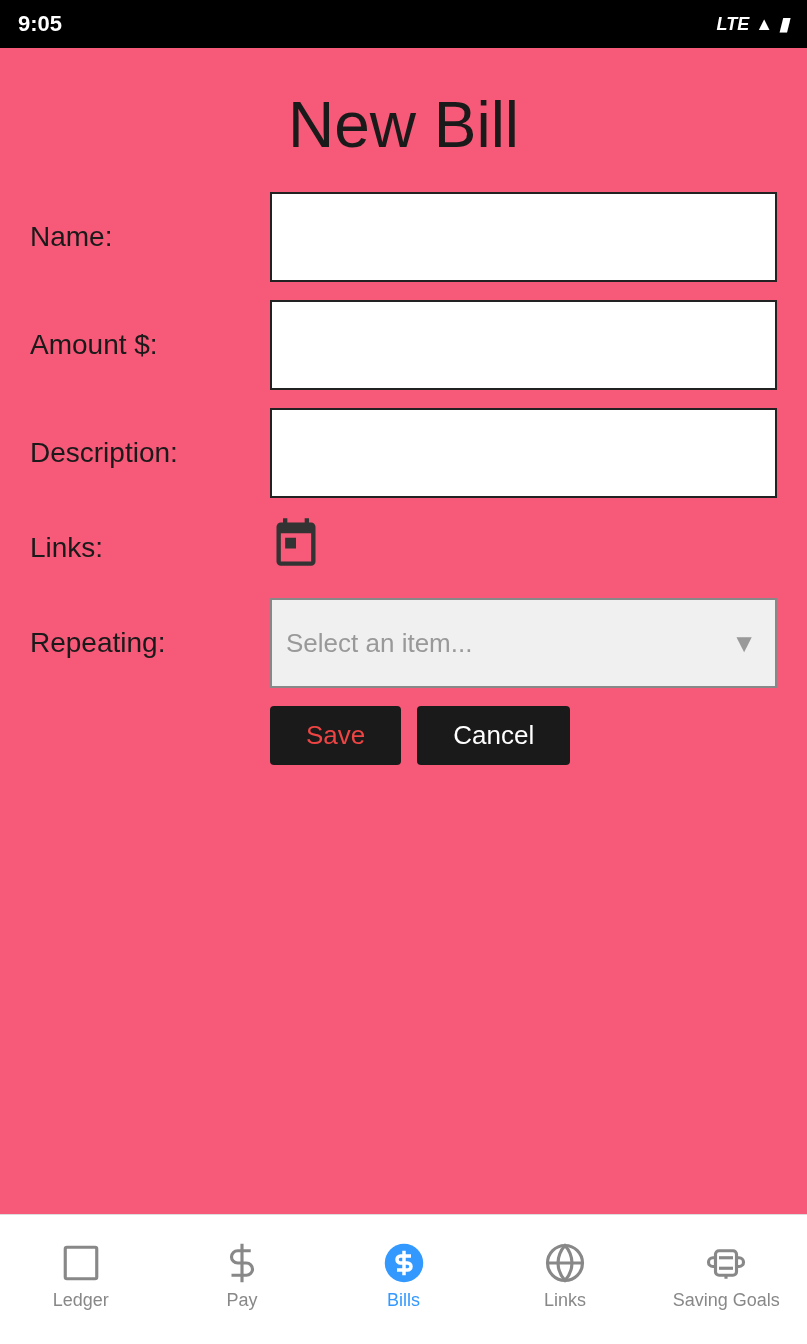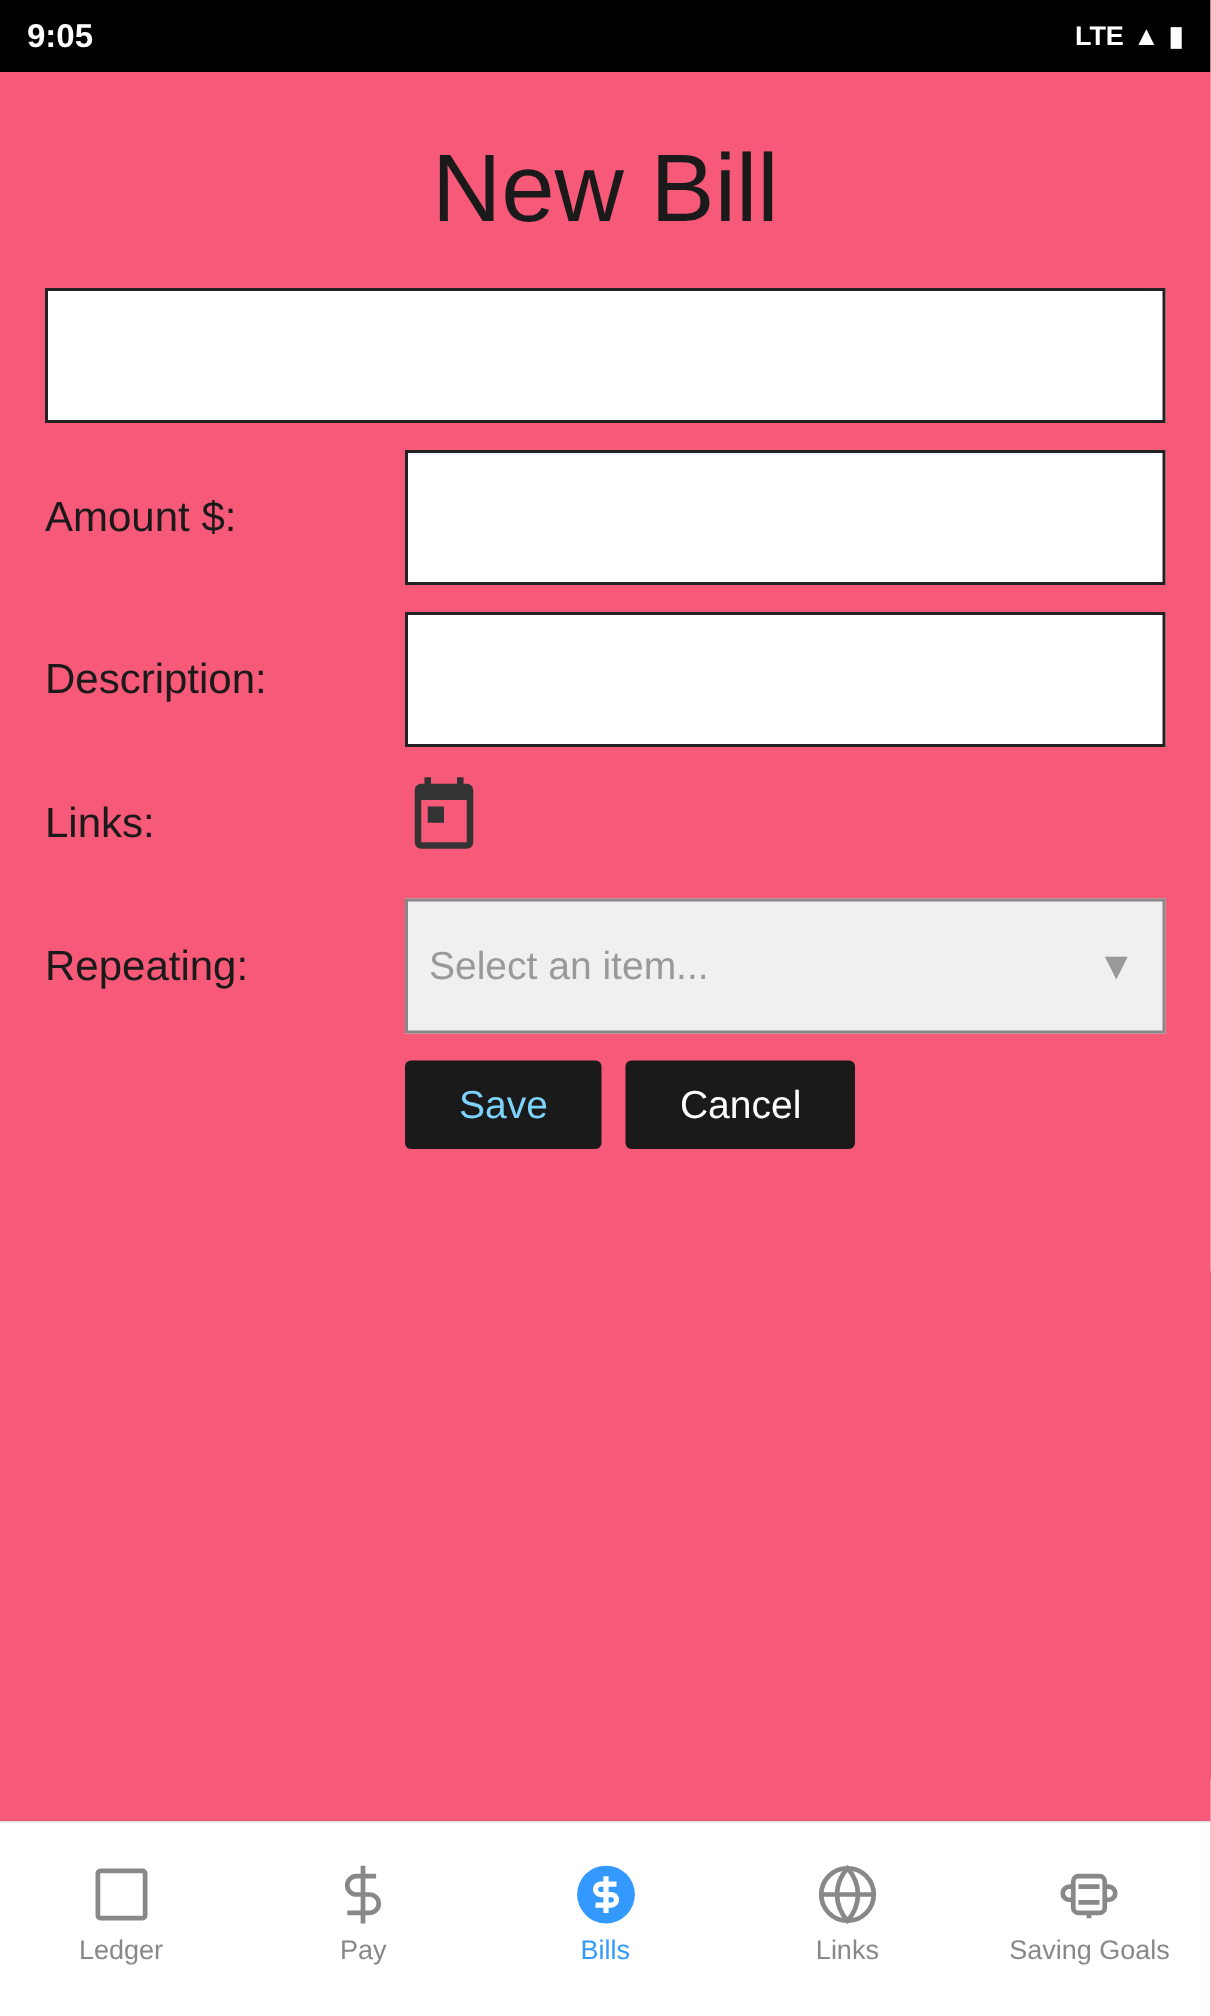--- a/index.html
+++ b/index.html
@@ -27,20 +27,21 @@
     .status-time {
       font-size: 22px;
       font-weight: bold;
     }
     .status-icons {
       display: flex;
       align-items: center;
       gap: 6px;
       font-size: 18px;
       font-weight: bold;
+      font-style: italic;
     }
 
     
     .main-content {
       background: #f75978;
       flex: 1;
       display: flex;
       flex-direction: column;
       align-items: center;
       padding: 40px 30px 40px 30px;
@@ -133,21 +134,21 @@
     .buttons-row {
       display: flex;
       gap: 16px;
       justify-content: flex-start;
       padding-left: 240px;
       margin-top: 10px;
     }
 
     .btn-save {
       background: #1a1a1a;
-      color: #7dd3fc;
+      color: #ef4444;
       border: none;
       font-size: 26px;
       padding: 14px 36px;
       cursor: pointer;
       border-radius: 4px;
     }
 
     .btn-cancel {
       background: #1a1a1a;
       color: #fff;
@@ -205,20 +206,21 @@
     <span>▮</span>
   </div>
 </div>
 
 <div class="main-content">
   <h1 class="page-title">New Bill</h1>
 
   <div class="form-container">
 
     <div class="form-row">
+      <label class="form-label">Name:</label>
       <input class="form-input" type="text" value="" style="">
     </div>
 
     <div class="form-row">
       <label class="form-label">Amount $:</label>
       <input class="form-input" type="text" value="" style="">
     </div>
 
     <div class="form-row">
       <label class="form-label">Description:</label>

